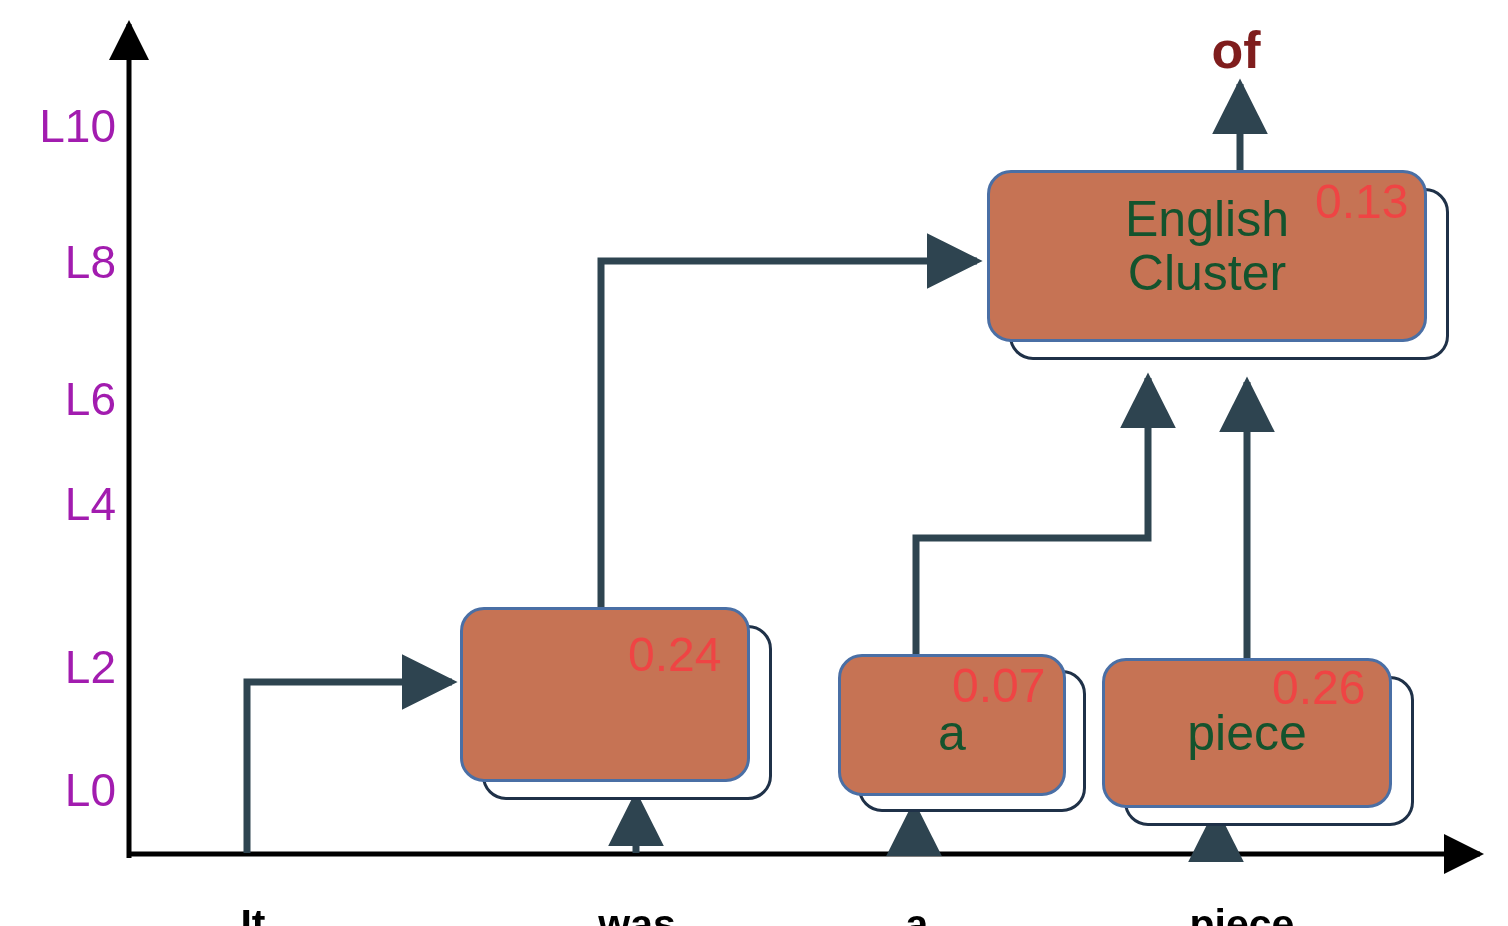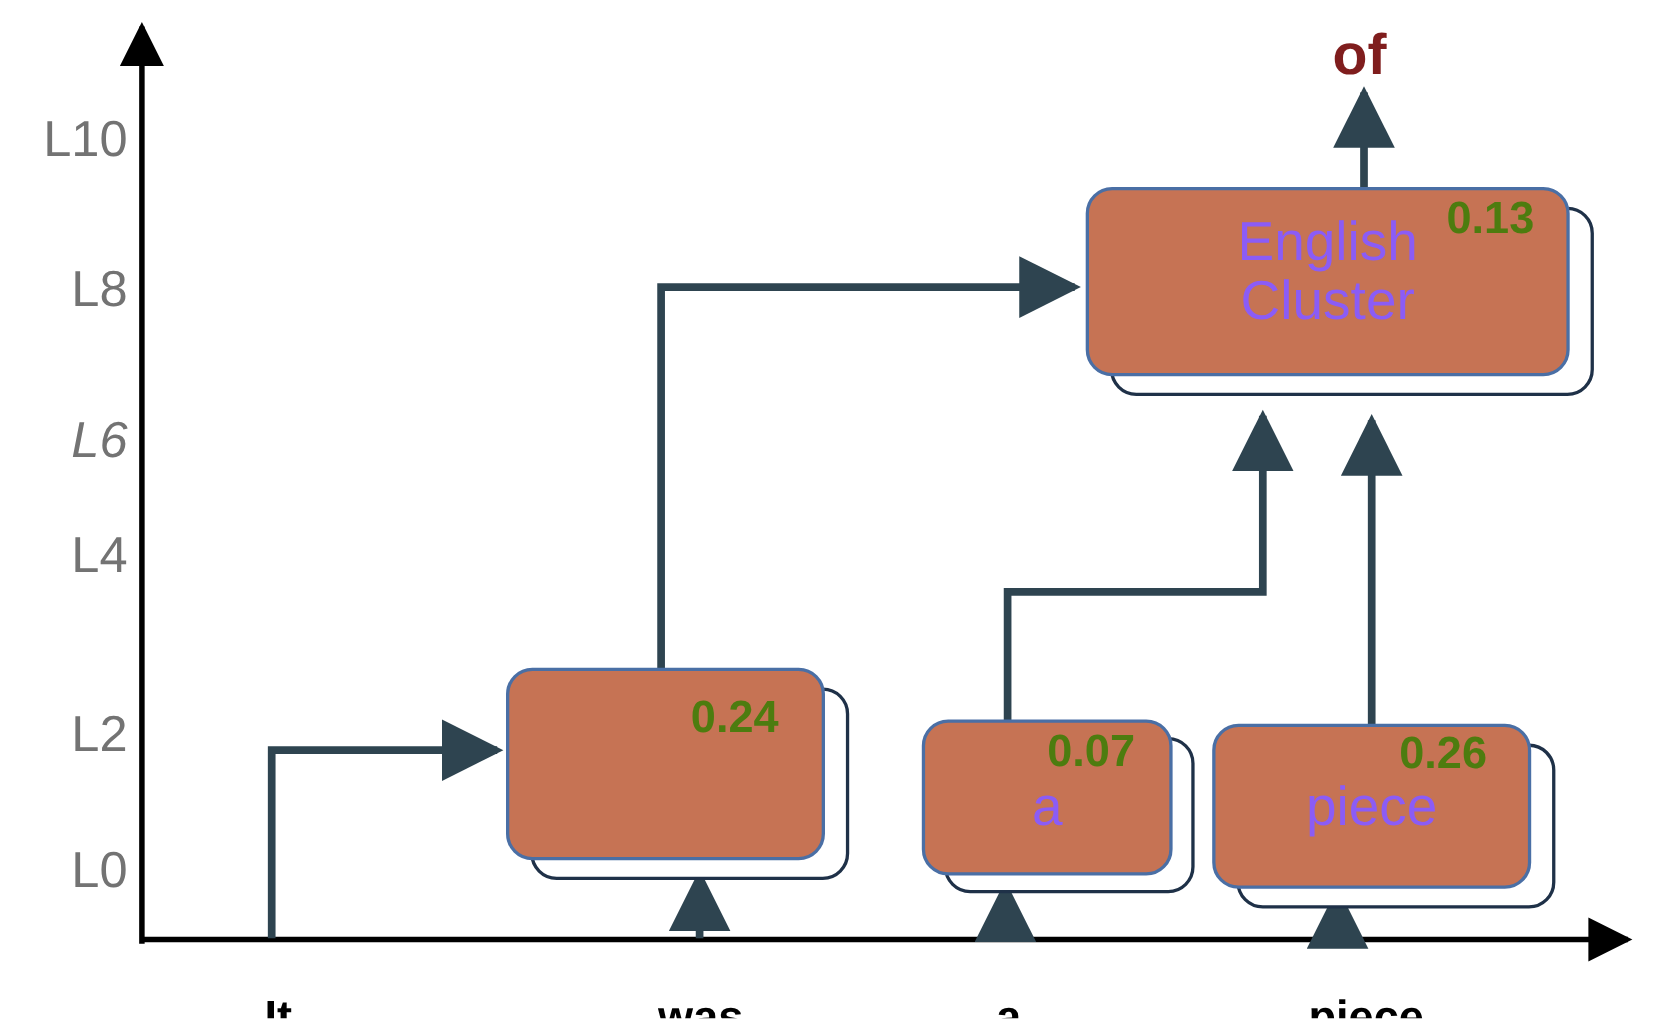--- a/index.html
+++ b/index.html
@@ -21,21 +21,21 @@
     position: absolute;
     left: 0;
     top: 0;
     width: 1508px;
     height: 926px;
   }
   .axis-label {
     position: absolute;
     font-size: 46px;
     font-weight: 400;
-    color: #737373;
+    color: #a21caf;
     text-align: center;
     line-height: 1;
     white-space: nowrap;
   }
   .token-label {
     position: absolute;
     font-size: 41px;
     font-weight: bold;
     color: #000000;
     text-align: center;
@@ -62,29 +62,29 @@
     background: #C67354;
     border: 3px solid #4A6FA5;
     border-radius: 24px;
   }
   .node-text {
     position: absolute;
     left: 0;
     right: 0;
     text-align: center;
     font-size: 50px;
-    color: #8b5cf6;
+    color: #14532d;
     line-height: 1.08;
     white-space: pre-line;
   }
   .node-score {
     position: absolute;
-    font-size: 41px;
-    font-weight: bold;
-    color: #4d7c0f;
+    font-size: 48px;
+    font-weight: normal;
+    color: #ef4444;
     line-height: 1;
     white-space: nowrap;
   }
   .out-token {
     position: absolute;
     font-size: 52px;
     font-weight: bold;
     color: #7f1d1d;
     line-height: 1;
     white-space: nowrap;
@@ -122,21 +122,21 @@
 
     <path d="M916,657 L916,538 L1148,538 L1148,378" fill="none" stroke="#2E4450" stroke-width="7" marker-end="url(#arrowDark)"></path>
 
     <line x1="1247" y1="662" x2="1247" y2="382" stroke="#2E4450" stroke-width="7" marker-end="url(#arrowDark)"></line>
 
     <line x1="1240" y1="172" x2="1240" y2="84" stroke="#2E4450" stroke-width="7" marker-end="url(#arrowDark)"></line>
   </svg>
 
   <div class="axis-label" style="right:1392px; top:103px;">L10</div>
   <div class="axis-label" style="right:1392px; top:239px;">L8</div>
-  <div class="axis-label" style="right:1392px; top:376px;font-style:italic;">L6</div>
+  <div class="axis-label" style="right:1392px; top:376px;">L6</div>
   <div class="axis-label" style="right:1392px; top:481px;">L4</div>
   <div class="axis-label" style="right:1392px; top:644px;">L2</div>
   <div class="axis-label" style="right:1392px; top:767px;">L0</div>
 
   <div class="token-label" style="left:253px; top:875px;">It</div>
   <div class="token-label" style="left:637px; top:875px;">was</div>
   <div class="token-label" style="left:917px; top:875px;">a</div>
   <div class="token-label" style="left:1242px; top:875px;">piece</div>
 
   <div class="node" style="left:460px; top:607px; width:290px; height:175px;">

